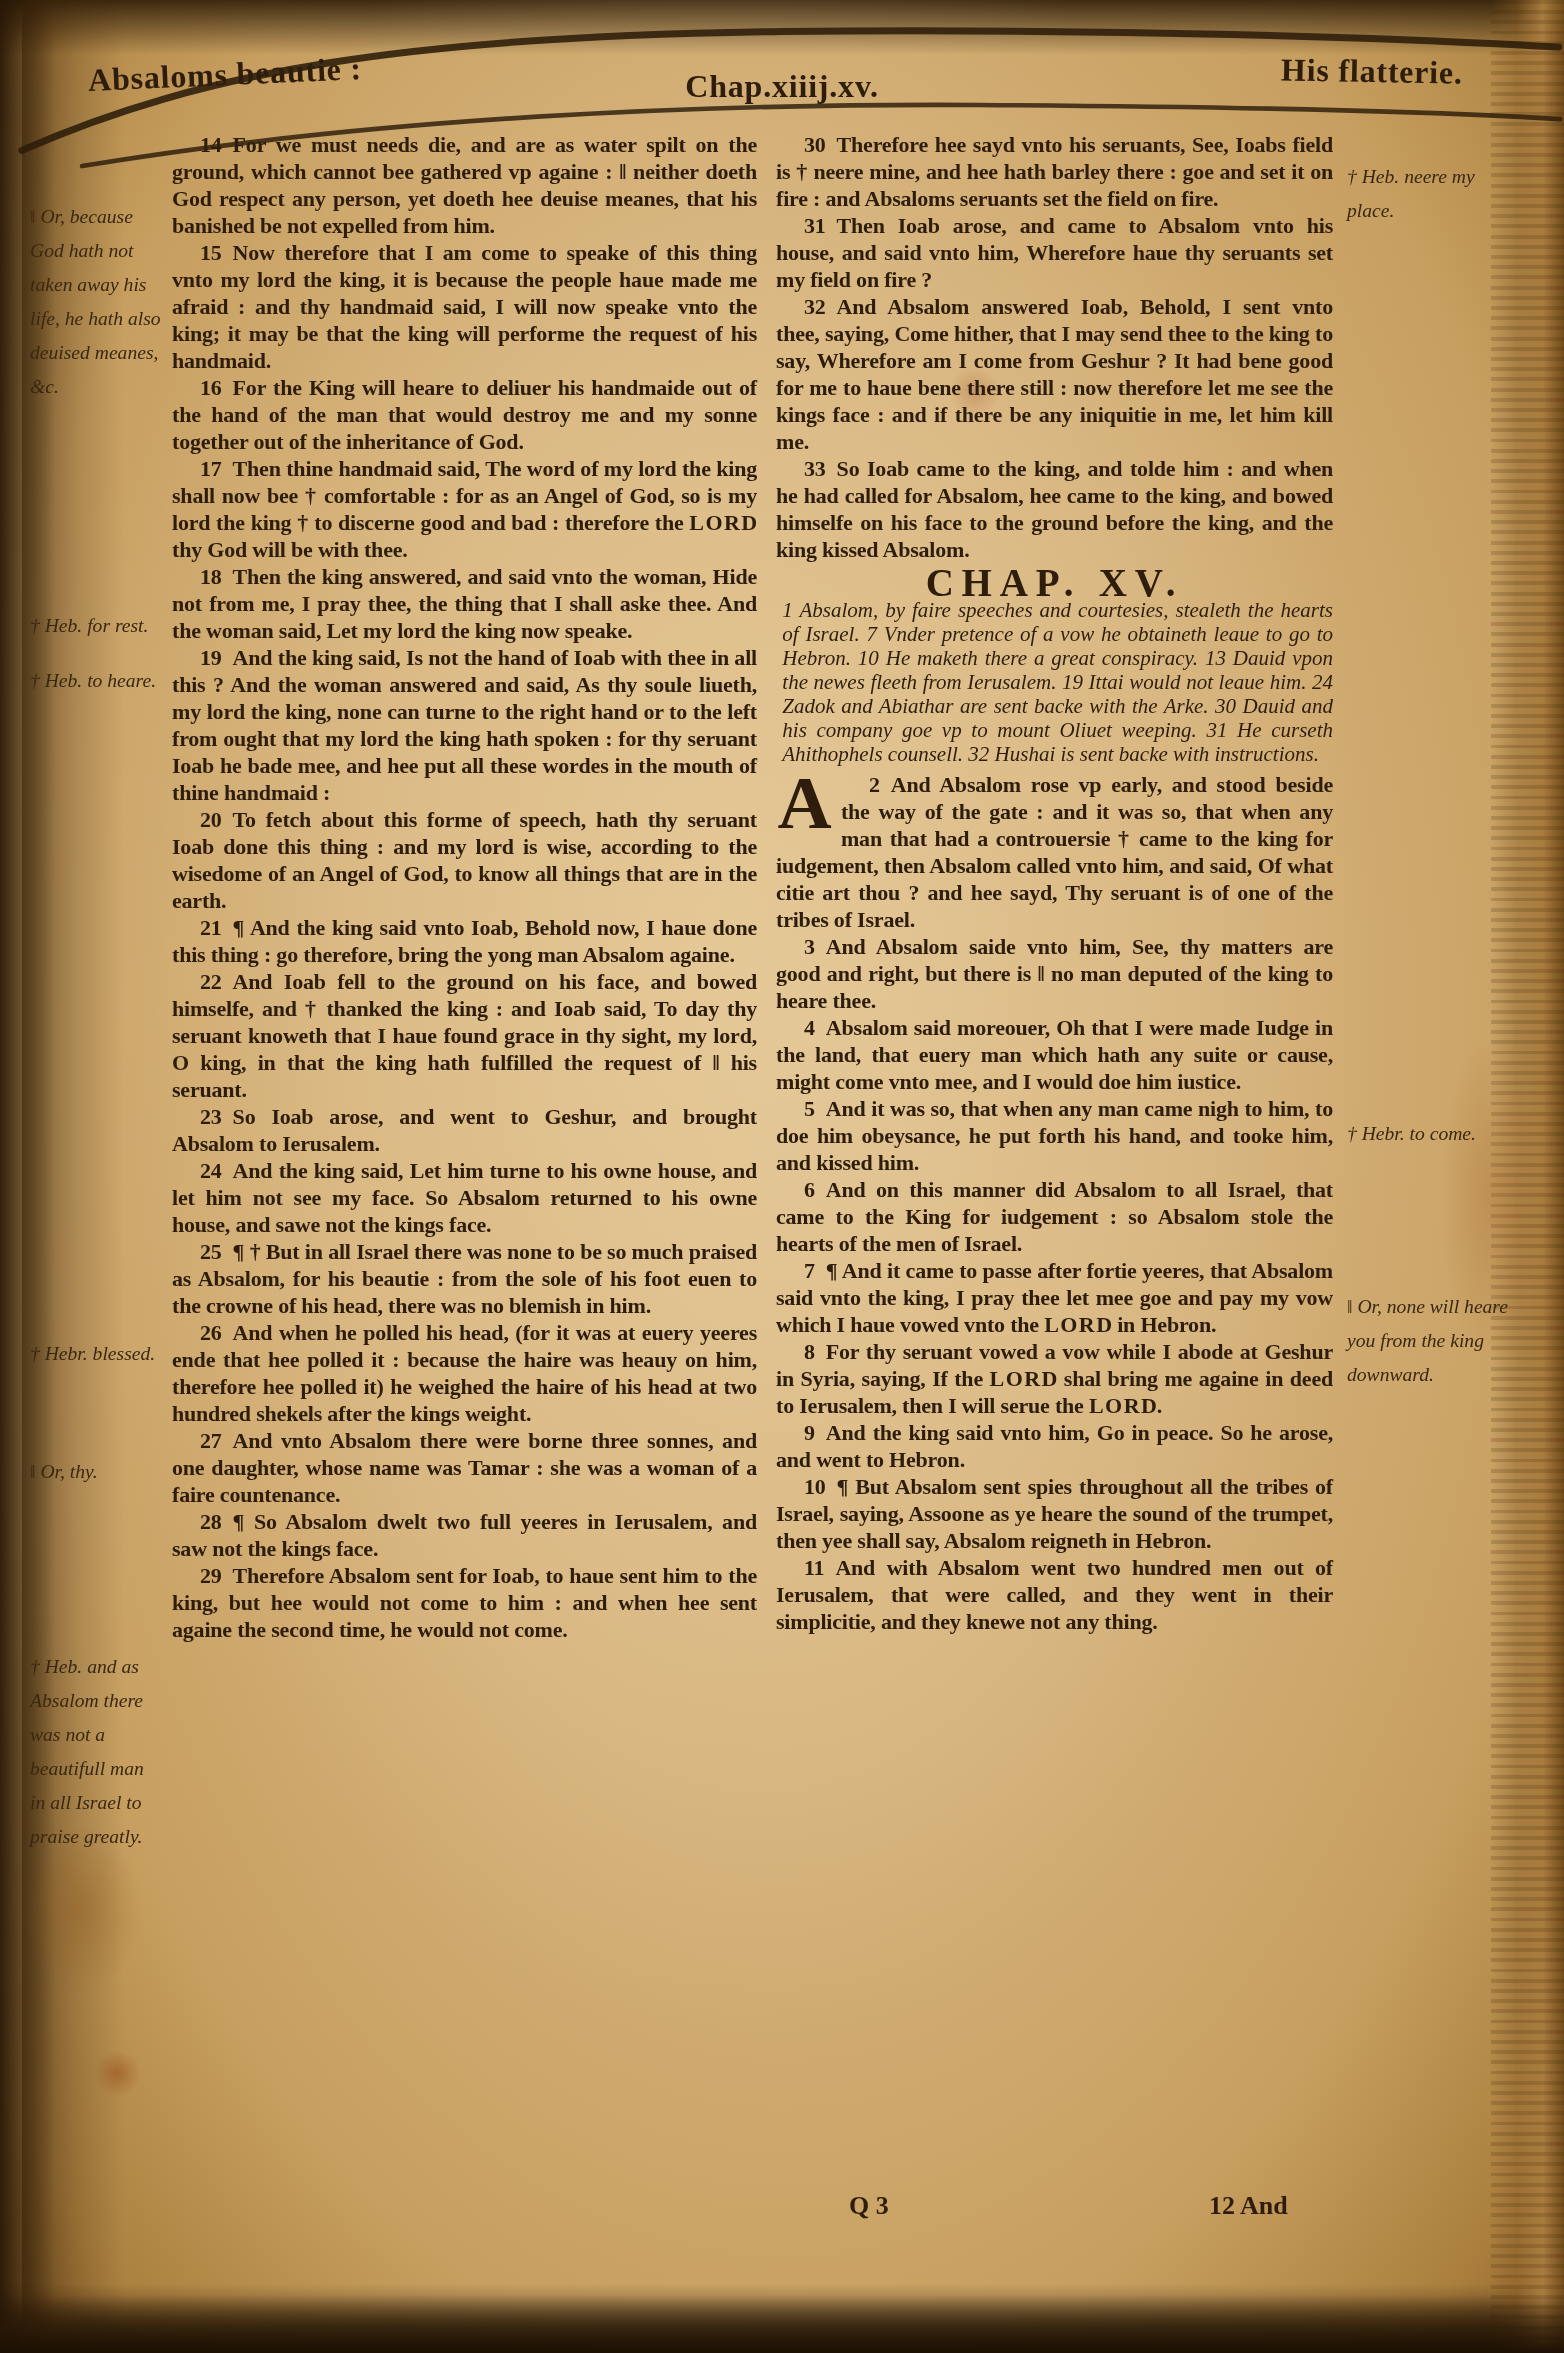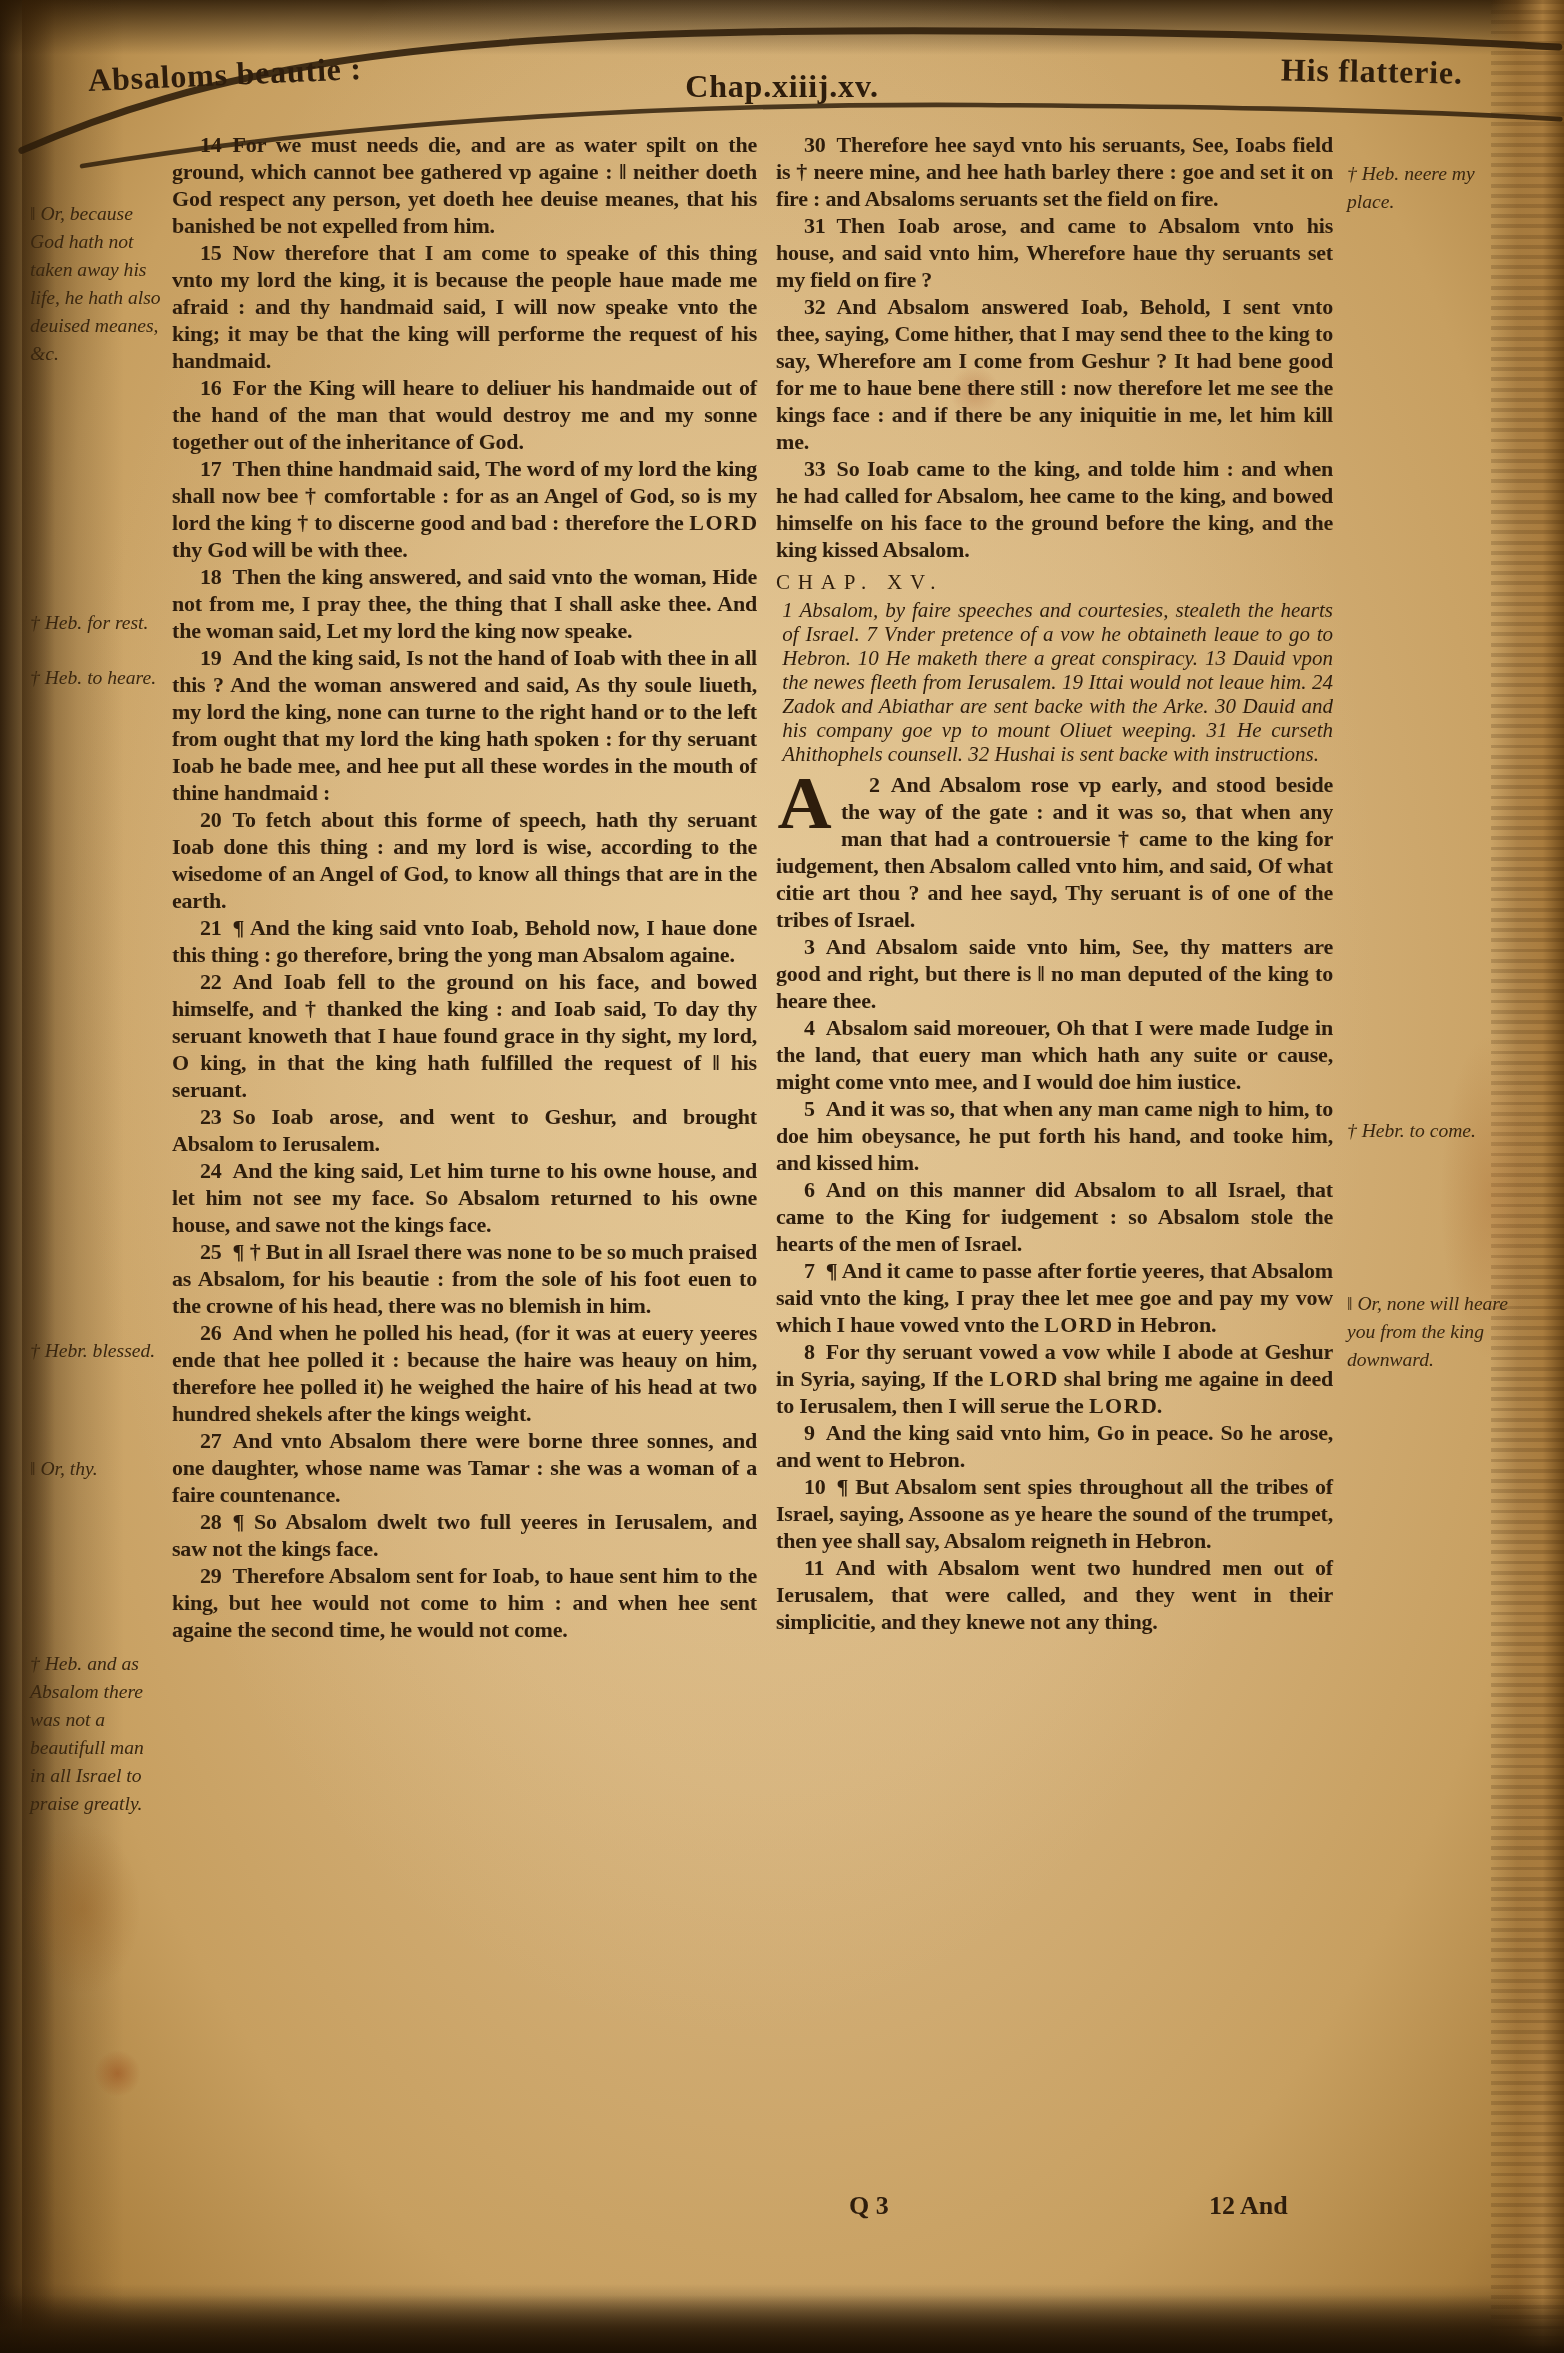--- a/index.html
+++ b/index.html
@@ -44,24 +44,24 @@
   .rh-right{right:102px;top:53px;transform:rotate(1deg);}
 
   .col{position:absolute;text-align:justify;font-size:22px;line-height:27px;font-weight:bold;letter-spacing:-0.2px;}
   .col-left{left:172px;top:131px;width:585px;}
   .col-right{left:776px;top:131px;width:557px;}
   .verse{margin:0;text-indent:28px;}
   .vnum{padding-right:11px;}
   .opening-verse{margin:0;text-indent:0;}
   .dropcap{float:left;font-size:75px;line-height:56px;padding:4.7px 9.4px 0 1.6px;font-weight:bold;}
 
-  .chapter-heading{margin:6.3px 0 1.6px 0;text-align:left;text-indent:0;font-size:21px;font-weight:normal;letter-spacing:7.8px;}
+  .chapter-heading{margin:6.3px 0 1.6px 0;text-align:center;text-indent:0;font-size:39px;font-weight:bold;letter-spacing:7.8px;}
   .chapter-summary{margin:0 0 4.7px 6.3px;text-align:justify;text-indent:0;font-style:italic;font-weight:normal;font-size:21px;line-height:24px;letter-spacing:0;}
 
-  .mnote{position:absolute;font-style:italic;font-weight:normal;font-size:19.6px;line-height:28px;color:#3a2710;text-align:left;}
+  .mnote{position:absolute;font-style:italic;font-weight:normal;font-size:19.6px;line-height:34px;color:#3a2710;text-align:left;}
   .mnotes-left .mnote{left:30px;width:131px;}
   .mnotes-right .mnote{left:1347px;width:168px;}
 
   .footer-line{position:absolute;top:2191px;left:0;width:1522px;height:47px;font-weight:bold;font-size:26px;}
   .signature{position:absolute;left:849px;}
   .catchword{position:absolute;left:1209px;}
 </style>
 </head>
 <body>
 

